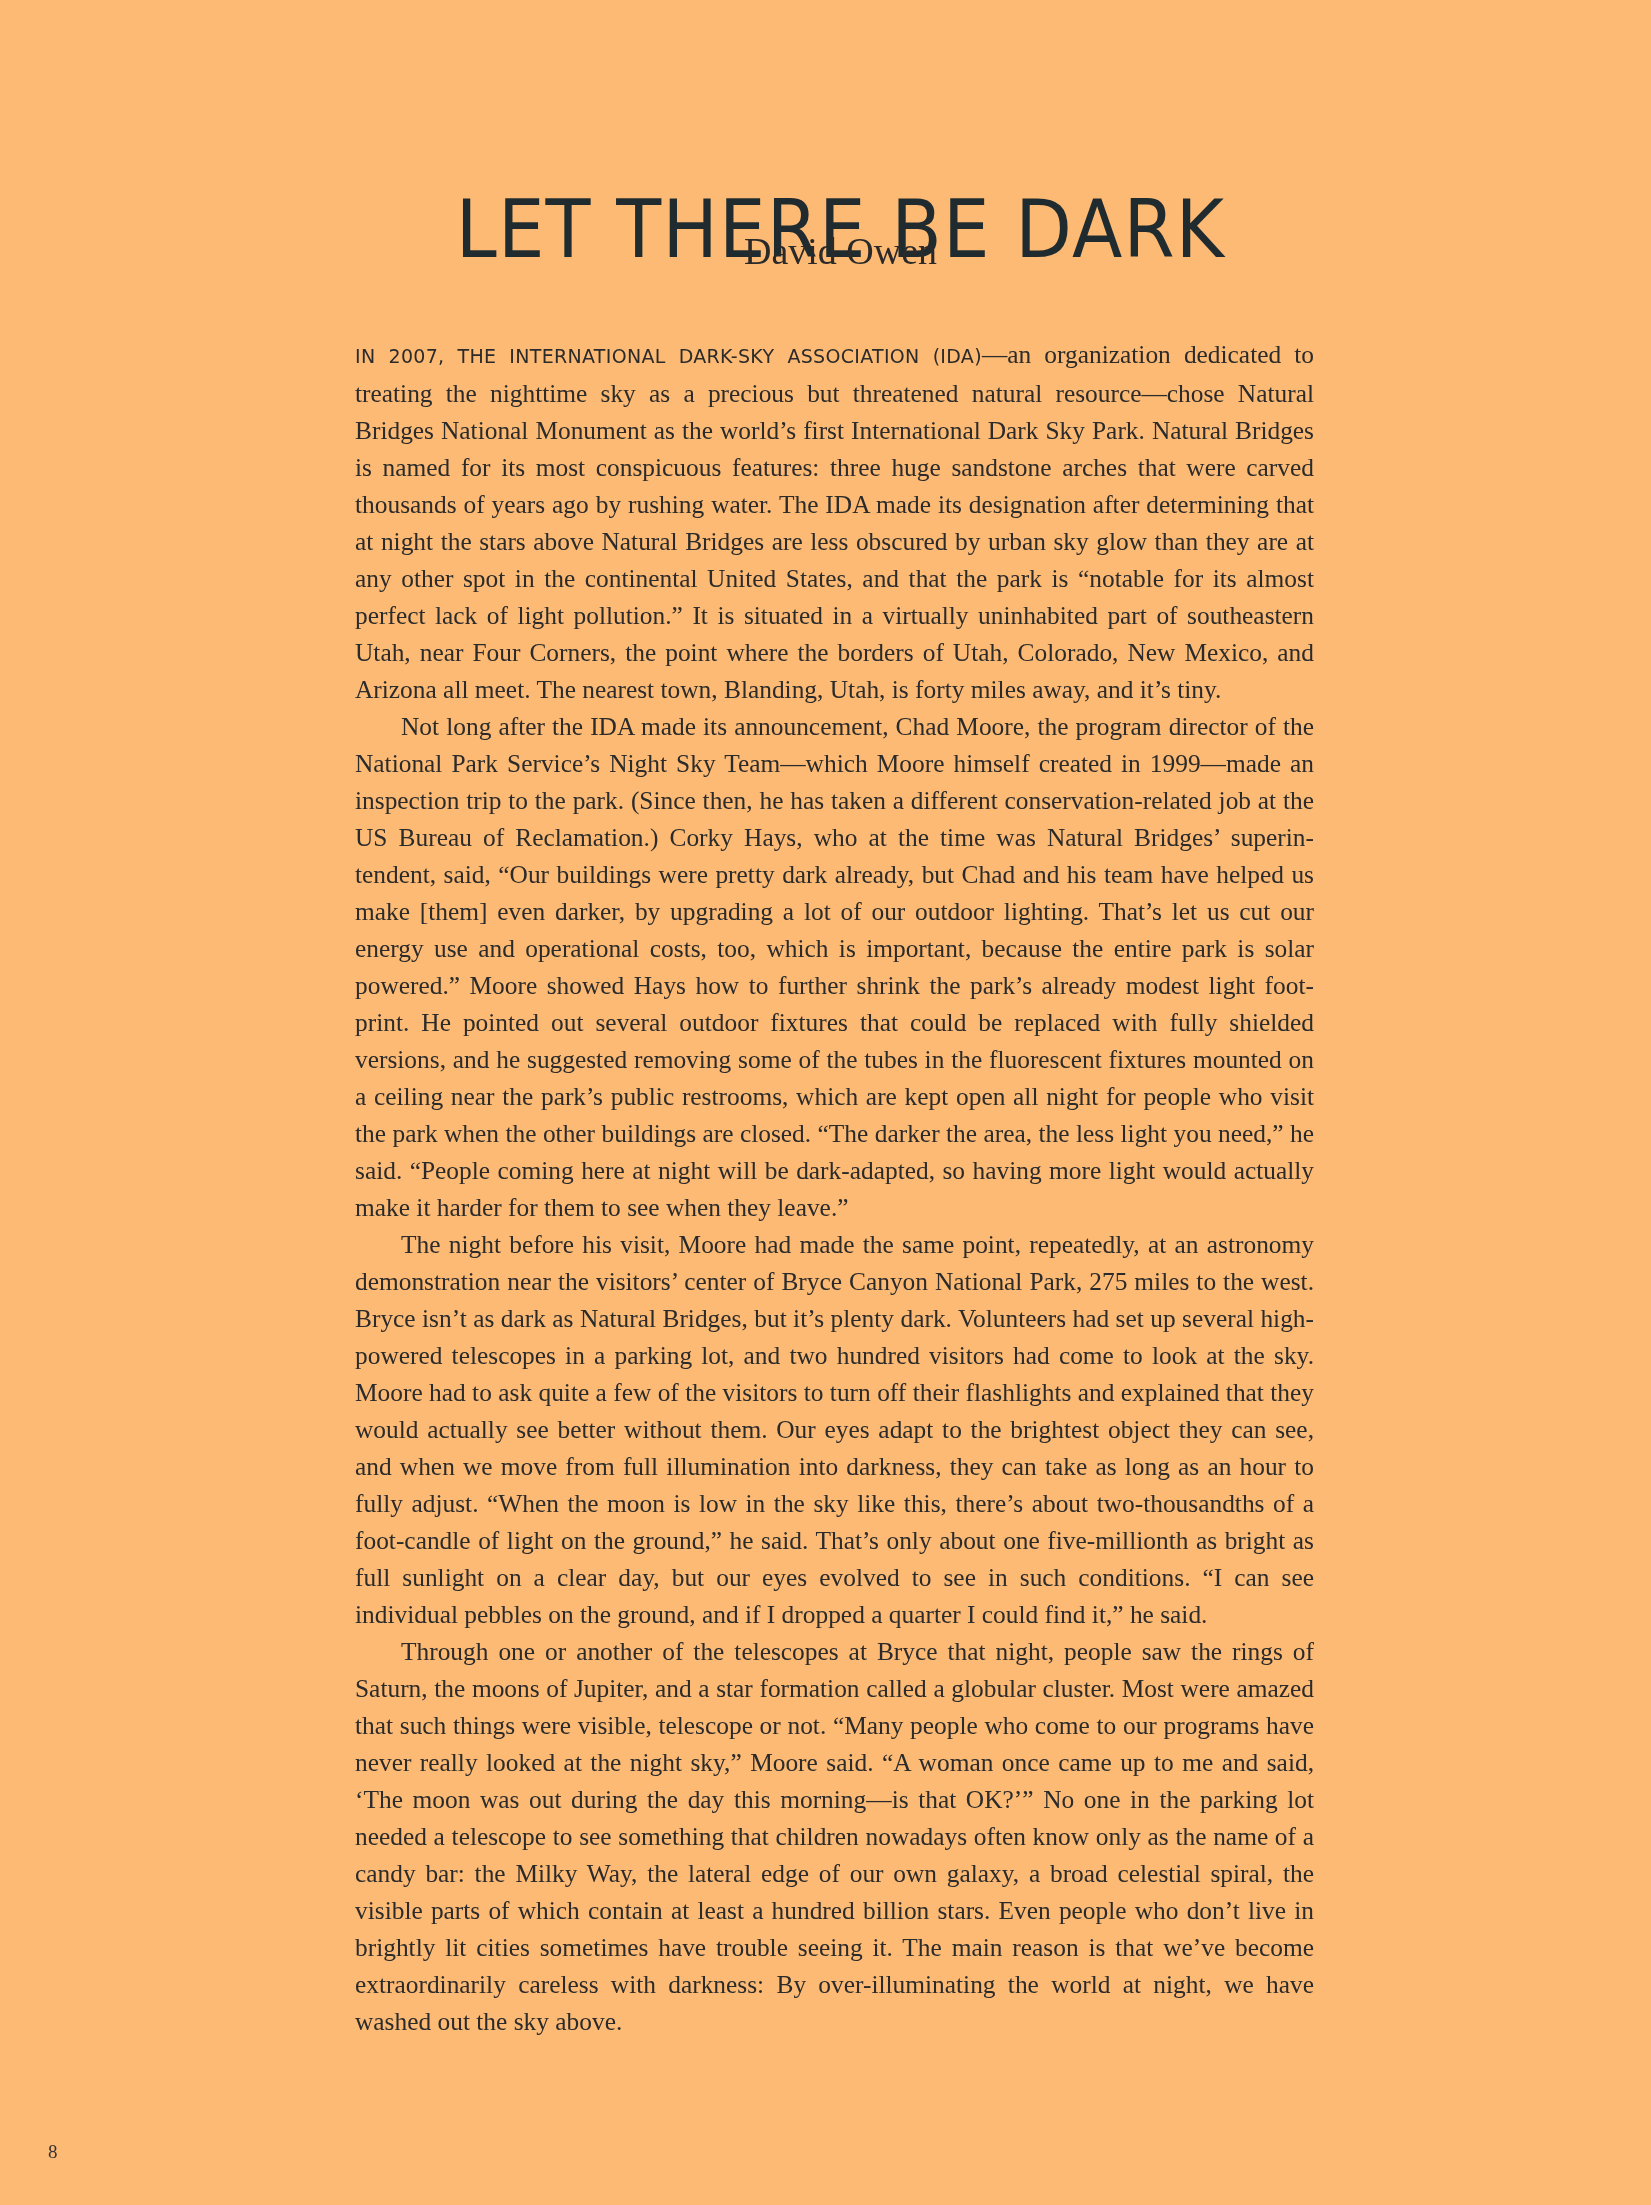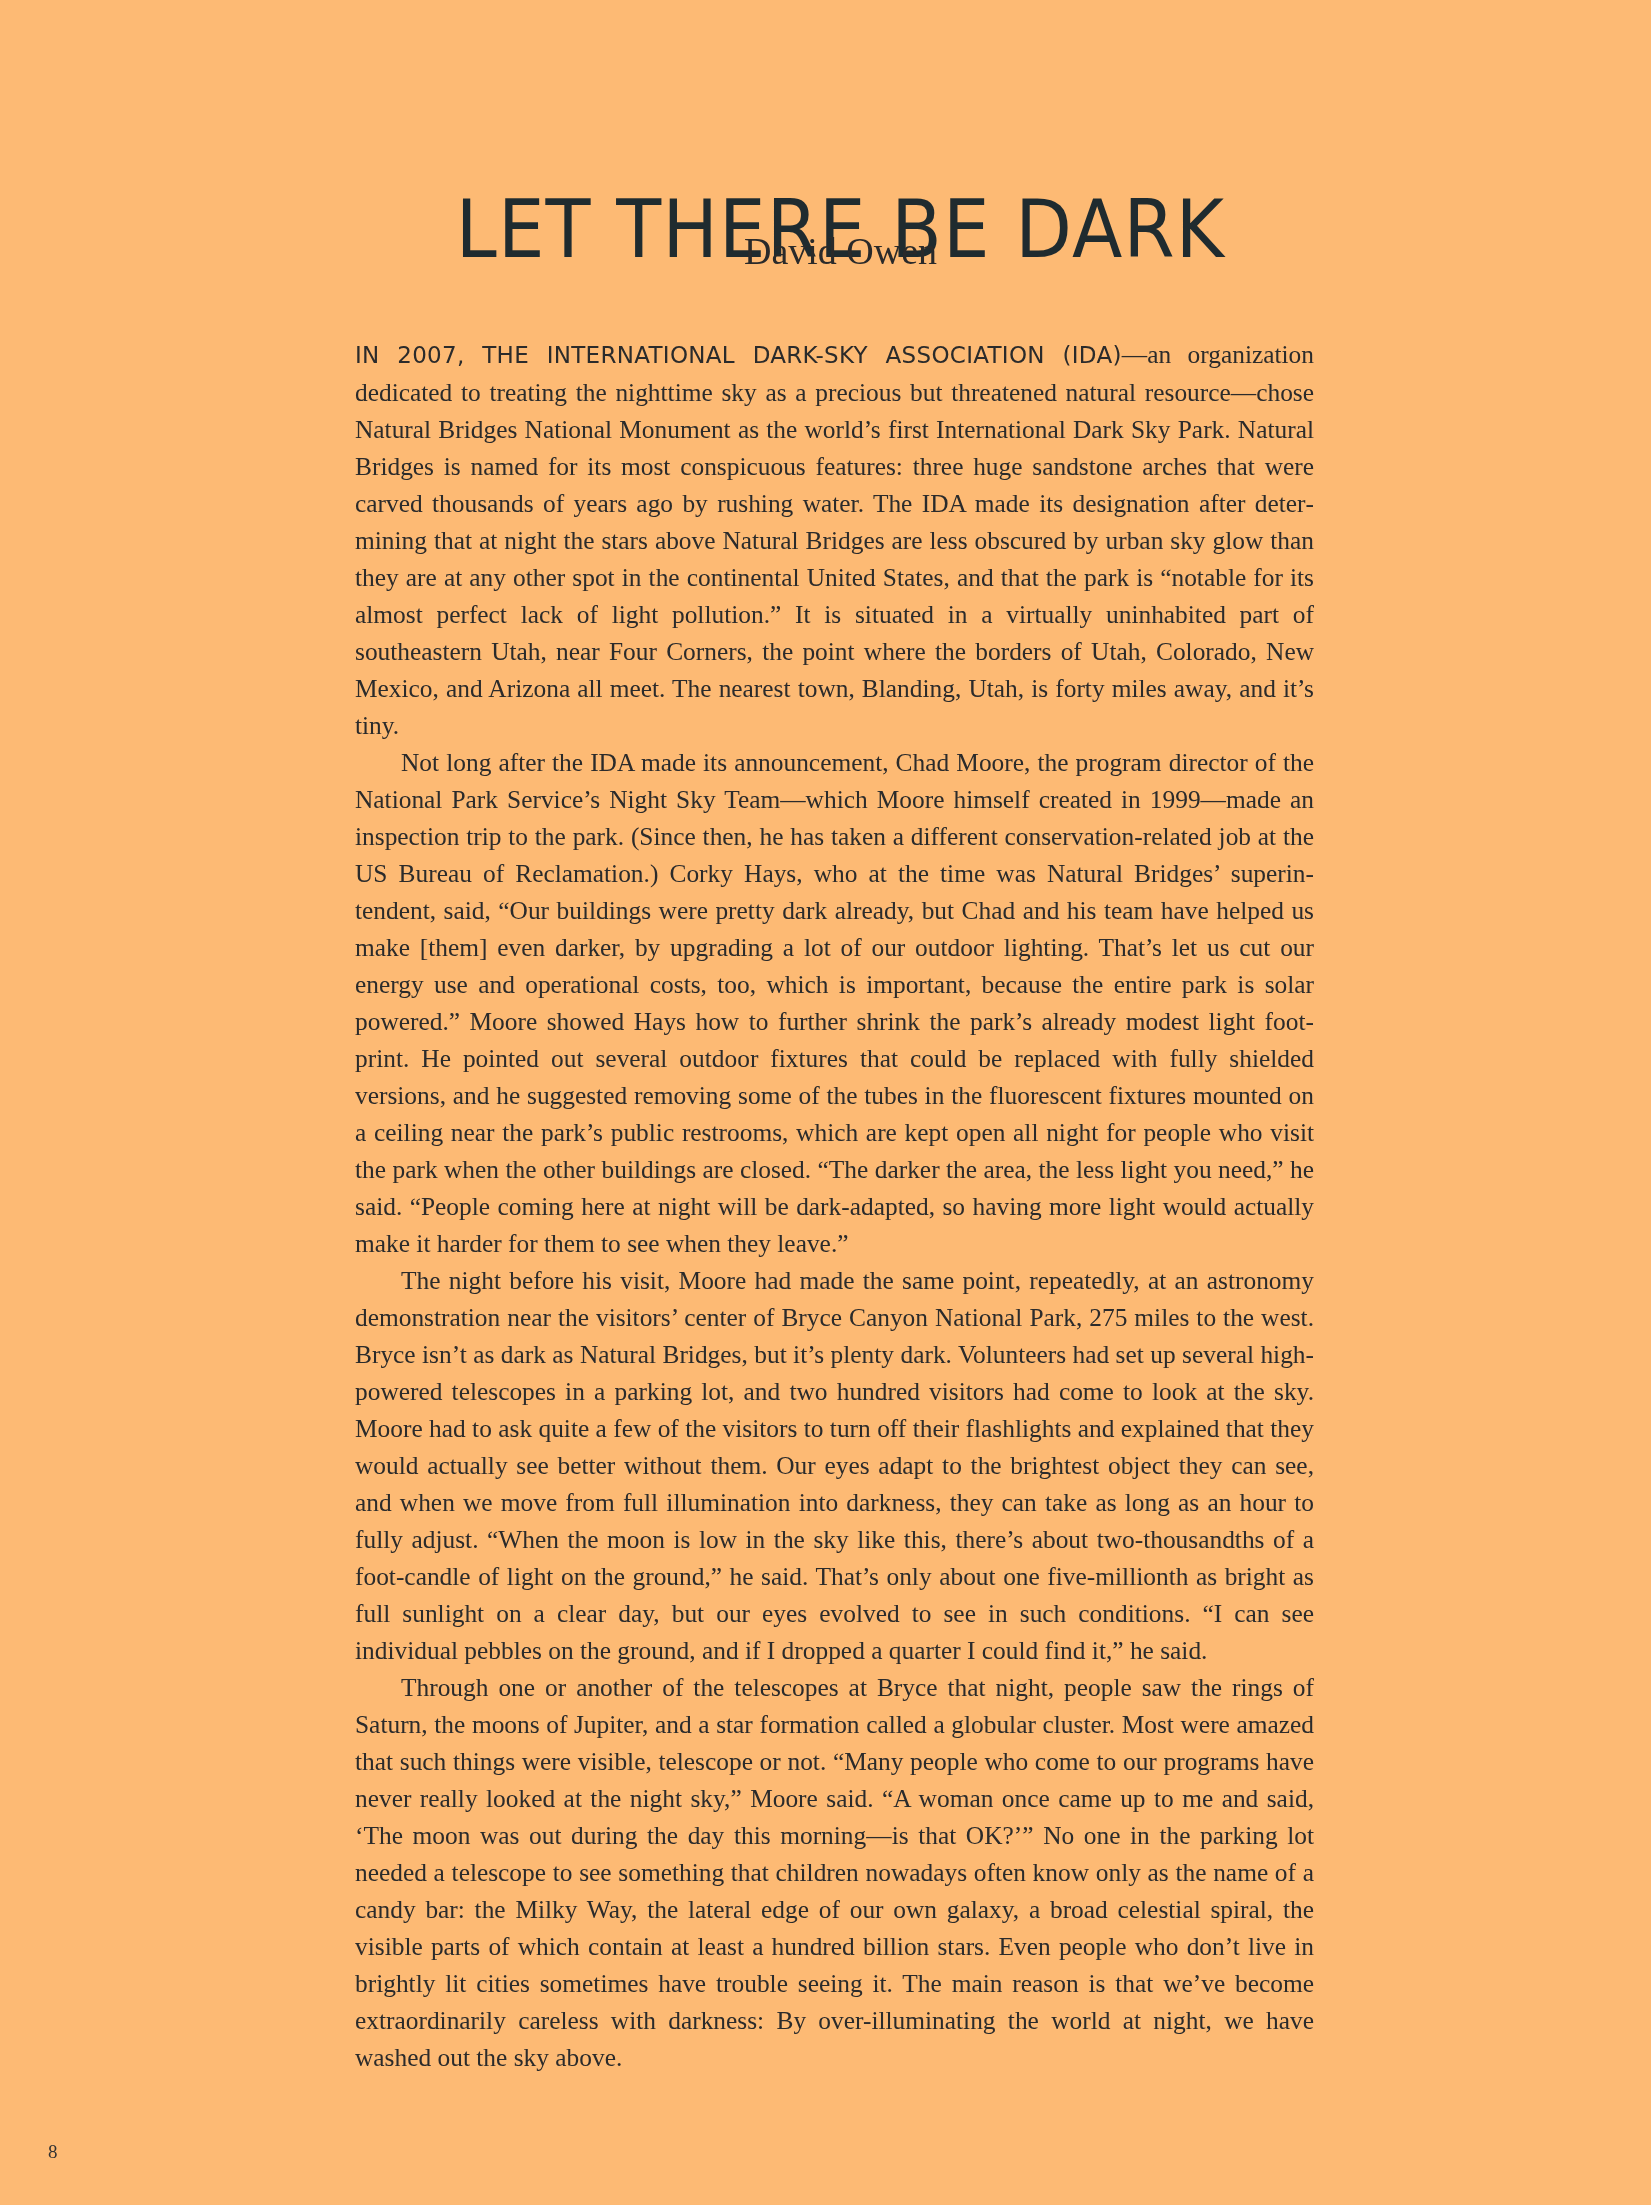--- a/index.html
+++ b/index.html
@@ -16,21 +16,21 @@
     font-family: "Liberation Serif", serif; font-size: 38px; color: #2a2a2a; line-height: 50px;
   }
   .body {
     position: absolute; left: 355px; top: 336px; width: 959px;
     font-family: "Liberation Serif", serif; font-size: 25.4px; line-height: 37px;
     color: #2b2b2b; text-align: justify; hyphens: manual;
   }
   .body p { margin: 0; text-indent: 46px; }
   .body p.first { text-indent: 0; }
   .lead-caps {
-    font-family: "DejaVu Sans", sans-serif; font-size: 23px; letter-spacing: 0.3px; color: #2b2b2b;
+    font-family: "DejaVu Sans", sans-serif; font-size: 19px; letter-spacing: 0.3px; color: #2b2b2b;
   }
   .folio {
     position: absolute; left: 48px; top: 2141px;
     font-family: "Liberation Serif", serif; font-size: 19px; color: #333;
   }
 </style>
 </head>
 <body>
 
 <div class="page">

